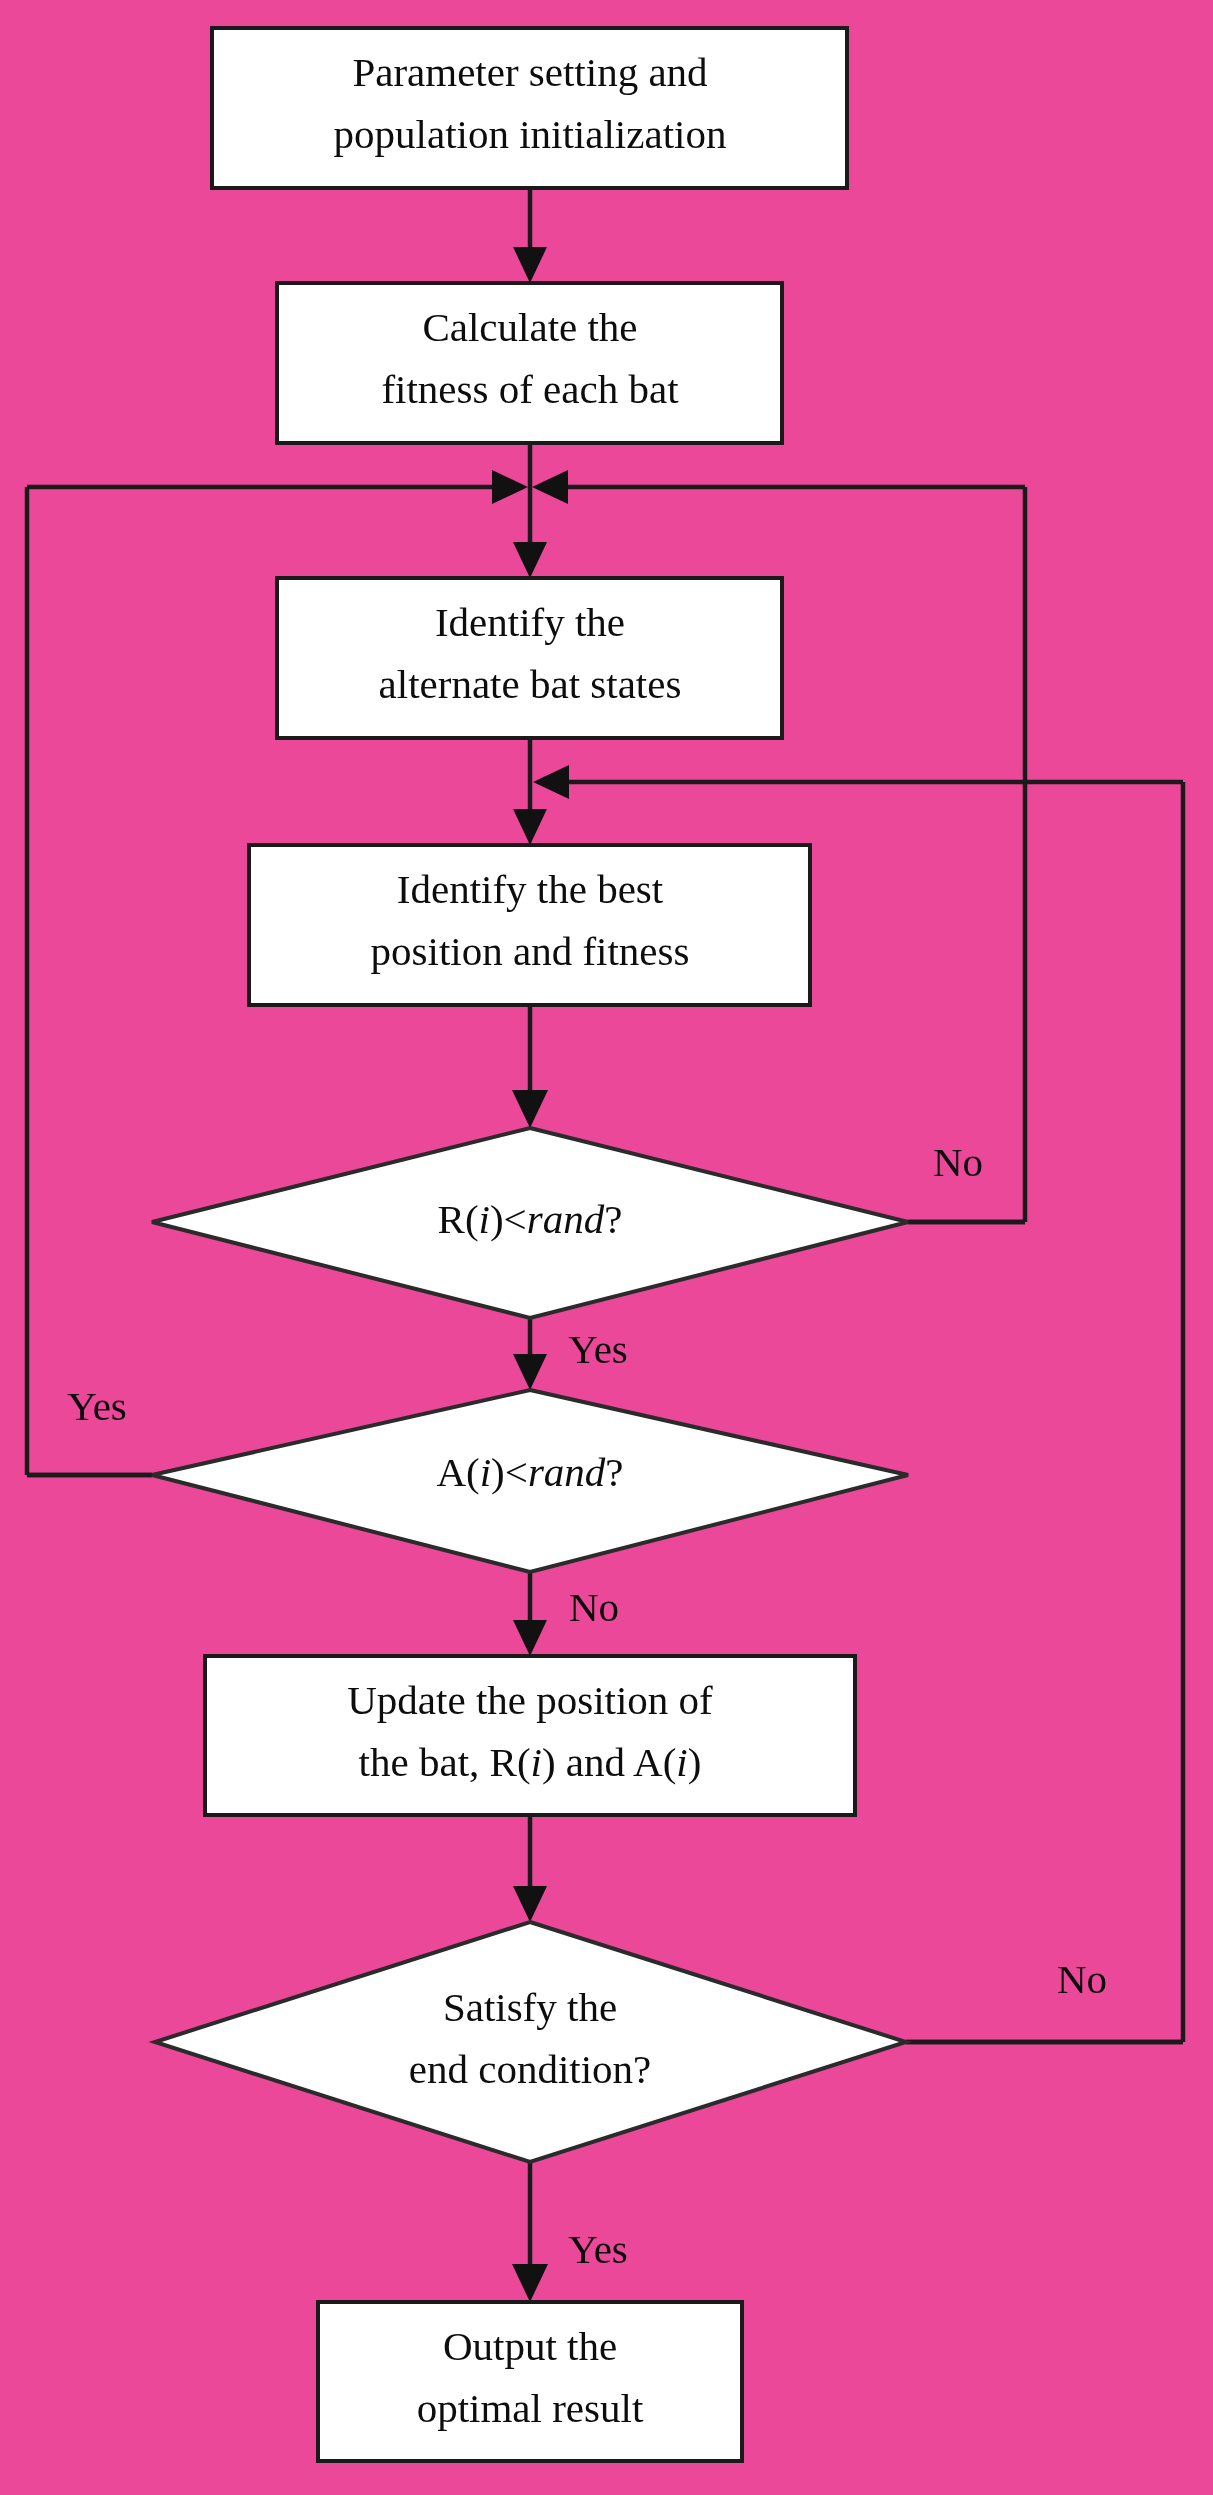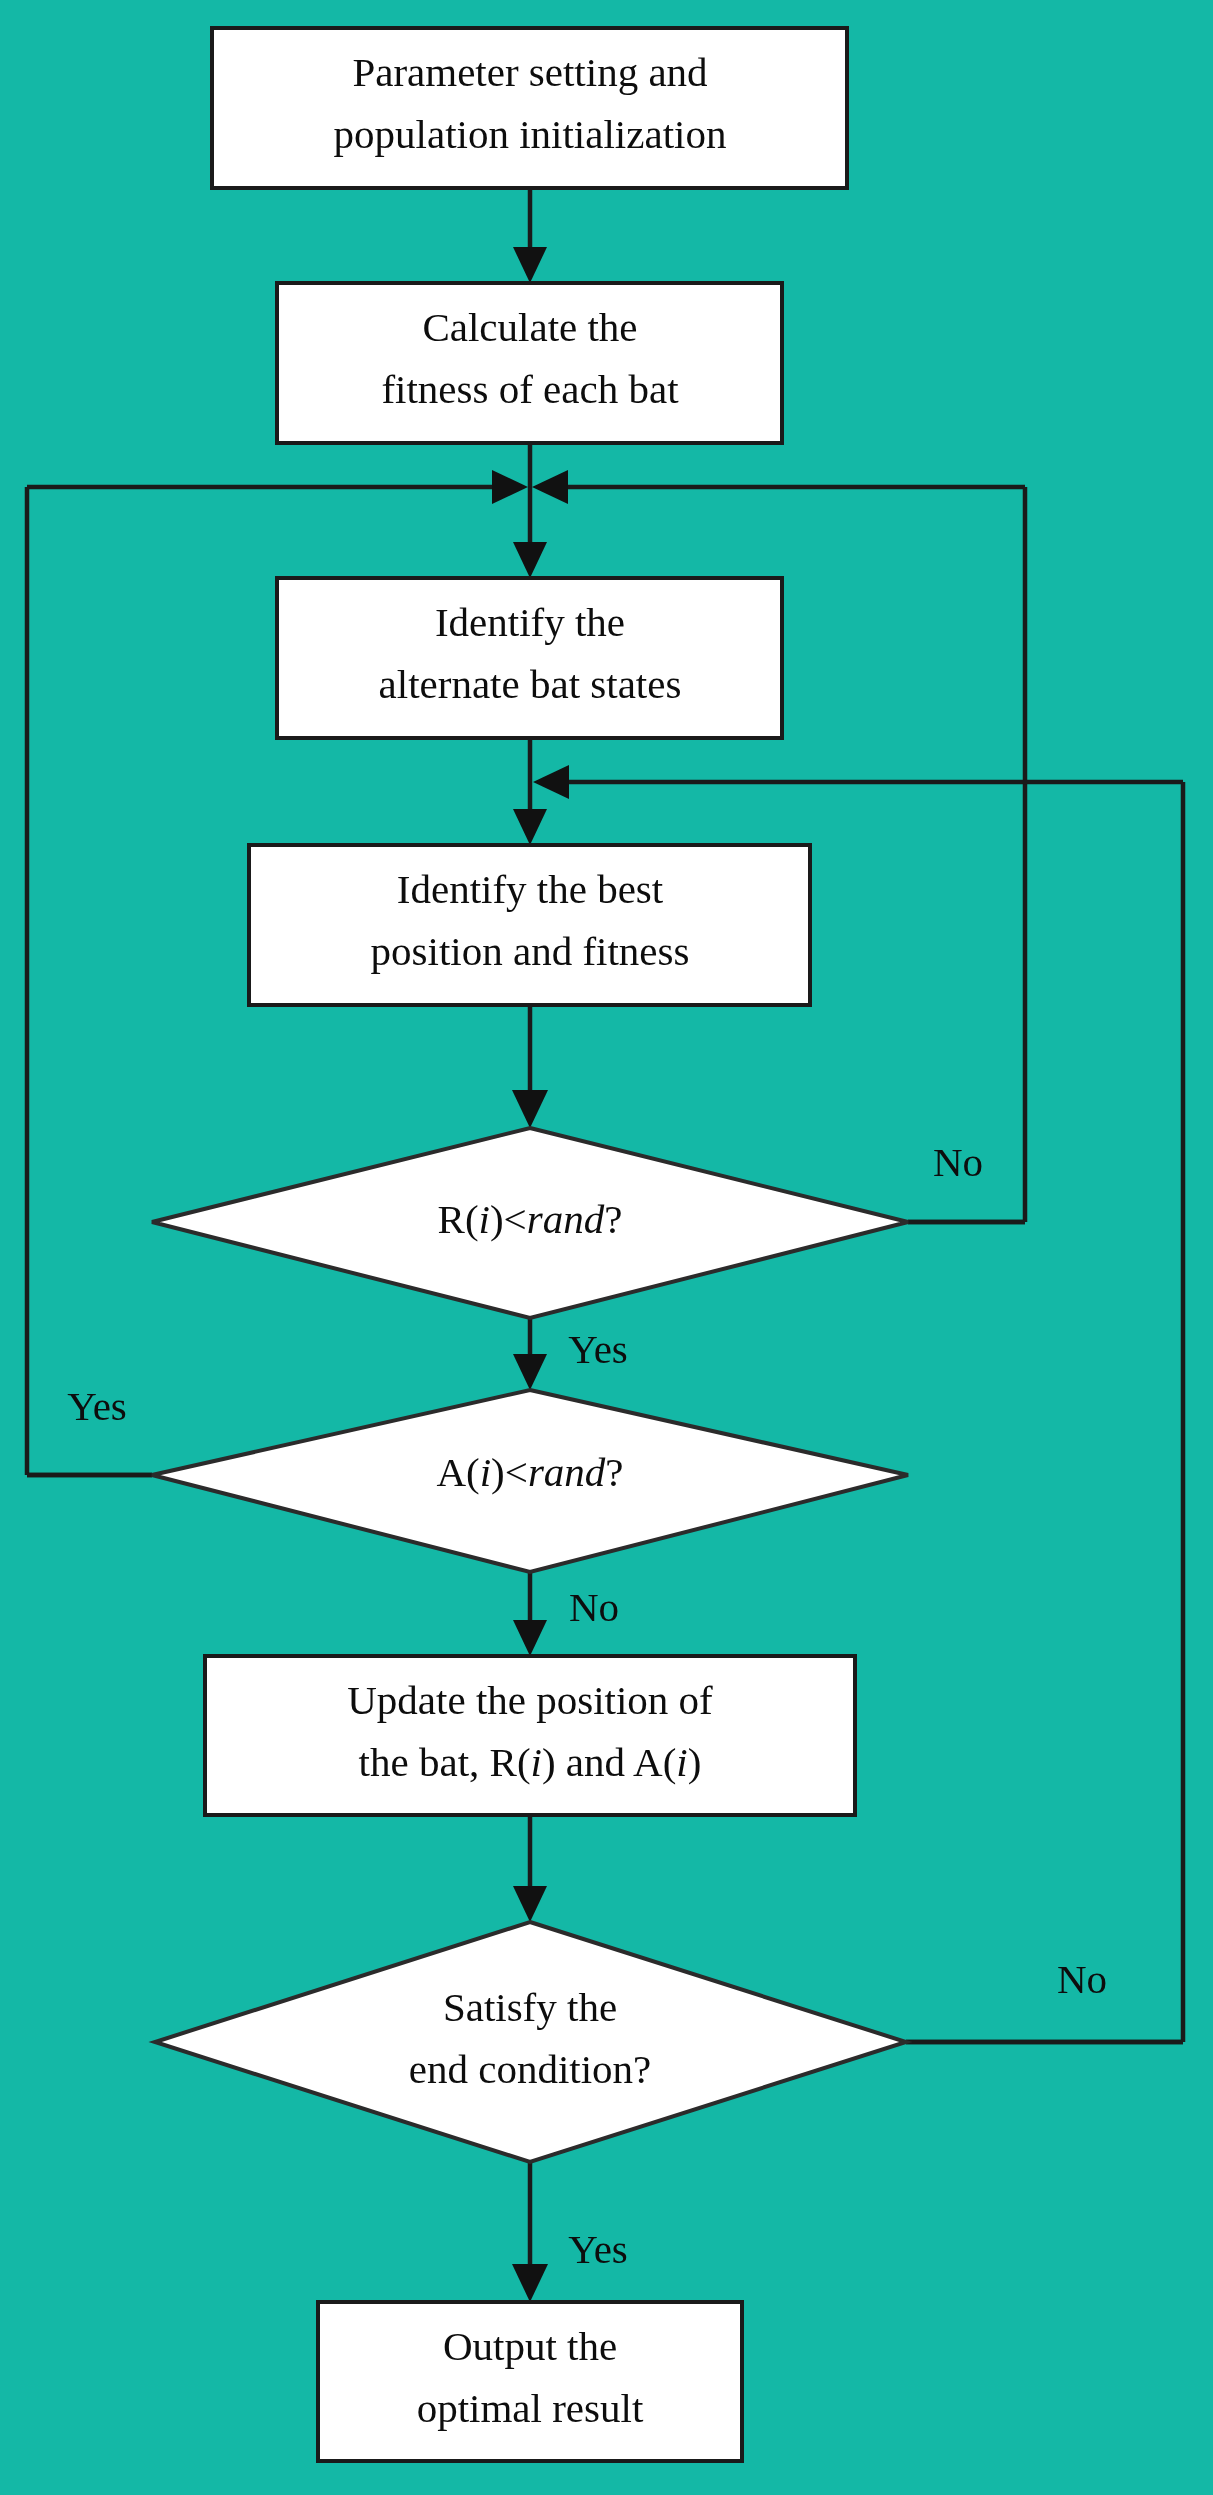--- a/index.html
+++ b/index.html
@@ -8,21 +8,21 @@
     padding: 0;
     background: #ffffff;
   }
   body {
     font-family: "Liberation Serif", "DejaVu Serif", serif;
   }
   #flow-root {
     position: relative;
     width: 1213px;
     height: 2495px;
-    background: #14b8a6;
+    background: #ec4899;
     overflow: hidden;
   }
   svg#flow-svg {
     position: absolute;
     top: 0;
     left: 0;
     width: 1213px;
     height: 2495px;
     display: block;
   }

